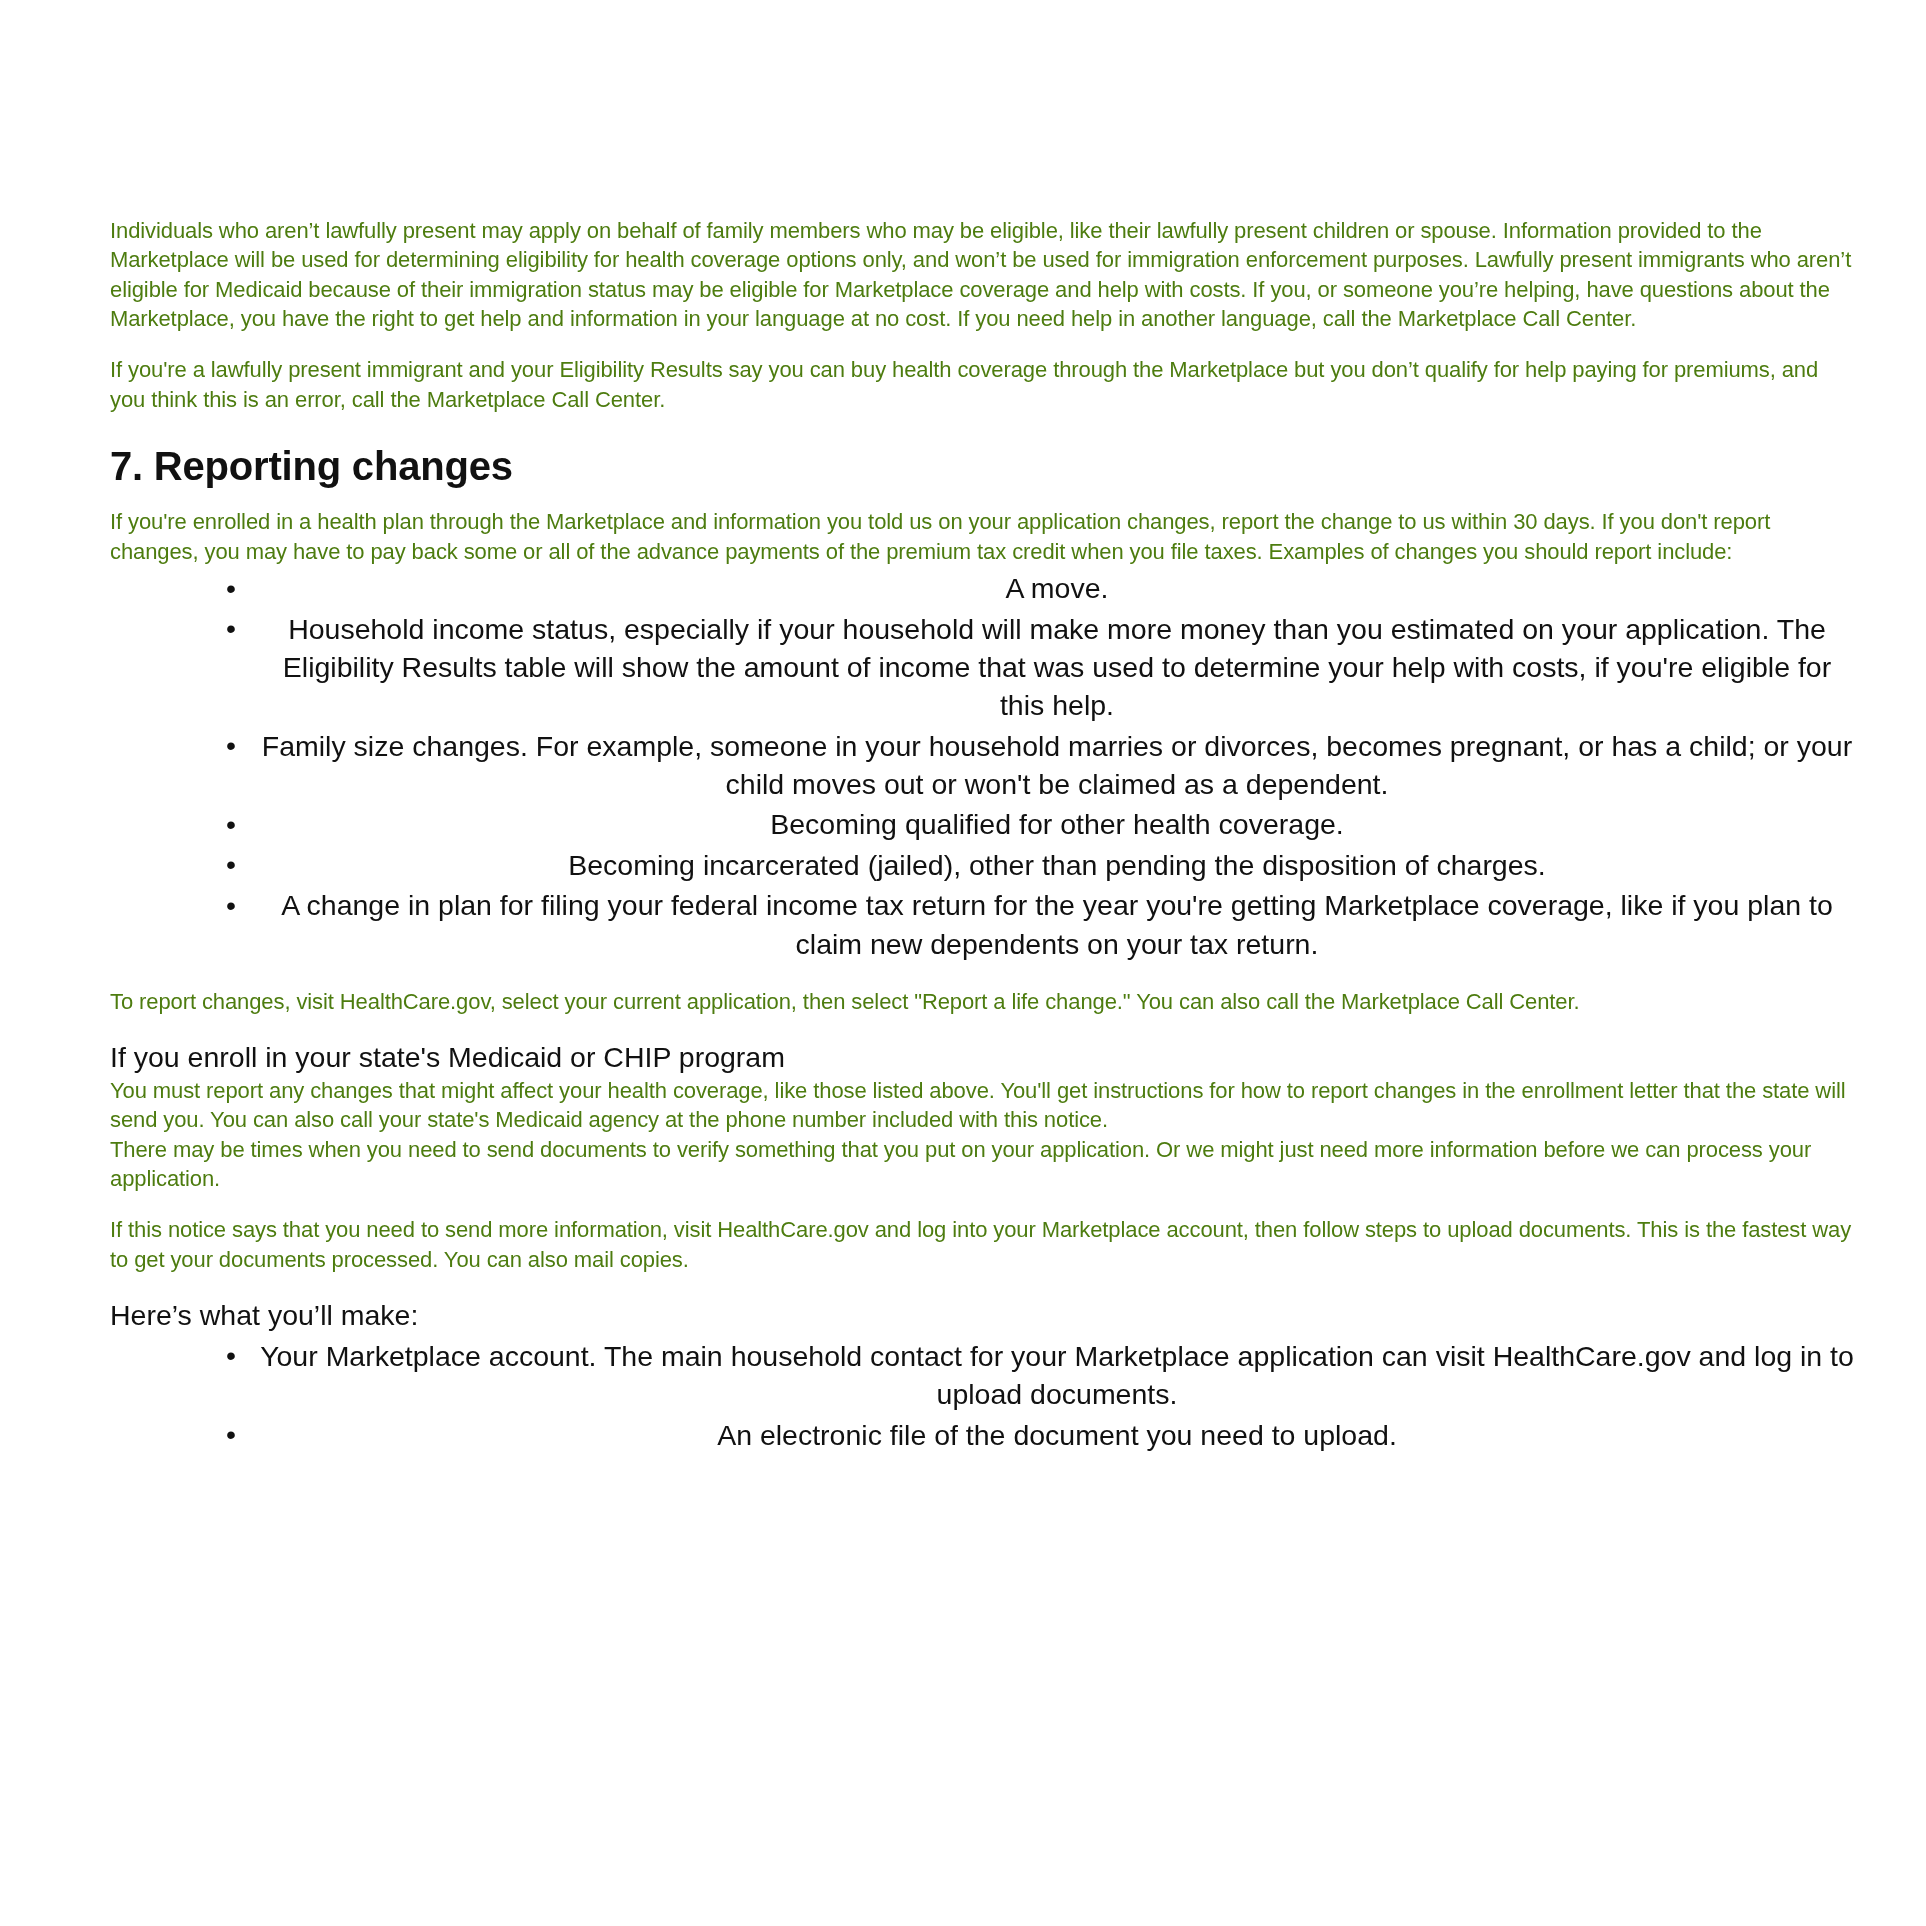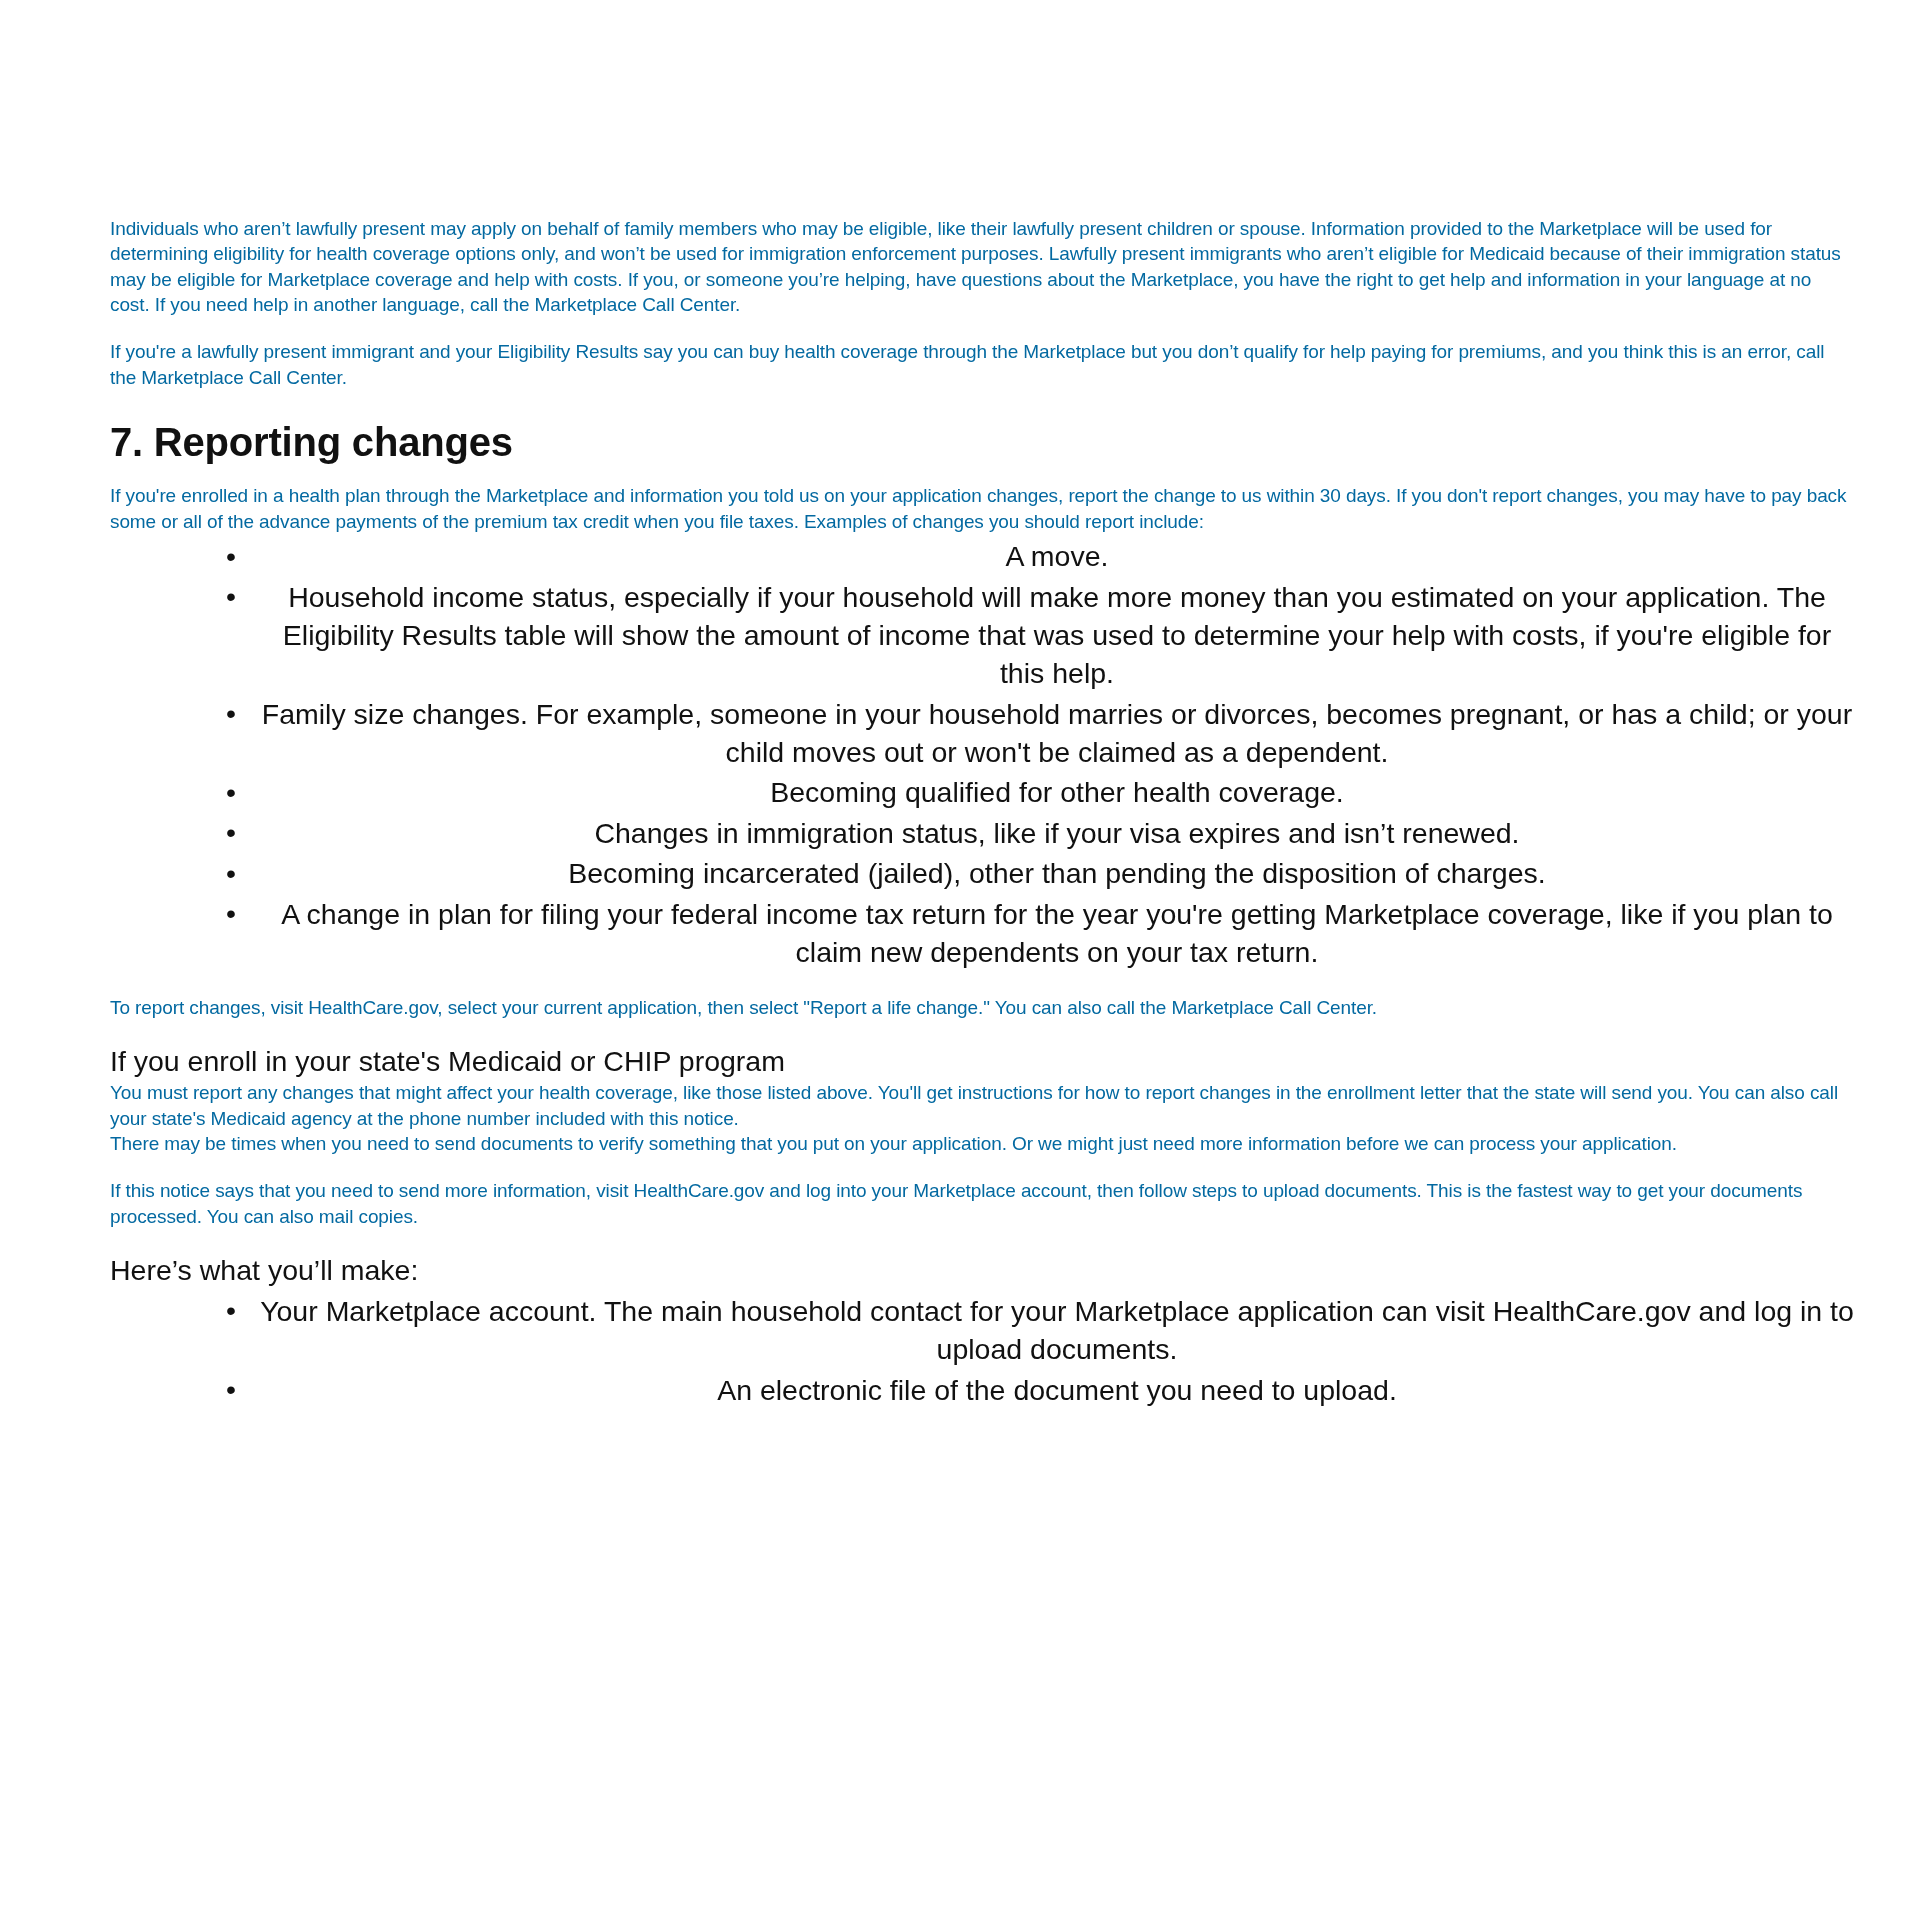--- a/index.html
+++ b/index.html
@@ -16,23 +16,23 @@
   }
   .page {
     position: relative;
     box-sizing: border-box;
     width: 1965px;
     height: 2542px;
     padding: 216px 110px 0 110px;
     background: #ffffff;
   }
   .body-text {
-    font-size: 19px;
+    font-size: 22px;
     line-height: 1.34;
-    color: #0369a1;
+    color: #4d7c0f;
     margin: 0;
     letter-spacing: -0.1px;
   }
   .para {
     margin: 0 0 0 0;
   }
   .gap {
     height: 21.6px;
   }
   h2.section-heading {
@@ -88,21 +88,20 @@
 
   <h2 class="section-heading">7. Reporting changes</h2>
 
   <p class="body-text para">If you're enrolled in a health plan through the Marketplace and information you told us on your application changes, report the change to us within 30 days. If you don't report changes, you may have to pay back some or all of the advance payments of the premium tax credit when you file taxes. Examples of changes you should report include:</p>
 
   <ul class="bullets">
     <li><span>A move.</span><b></b><span></span></li>
     <li><span>Household income status, especially if your household will make more money than you estimated on your application. The </span><b>Eligibility Results</b><span> table will show the amount of income that was used to determine your help with costs, if you're eligible for this help.</span></li>
     <li><span>Family size changes. For example, someone in your household marries or divorces, becomes pregnant, or has a child; or your child moves out or won't be claimed as a dependent.</span><b></b><span></span></li>
     <li><span>Becoming qualified for other health coverage.</span><b></b><span></span></li>
-    <li><span>Changes in immigration status, like if your visa expires and isn’t renewed.</span><b></b><span></span></li>
     <li><span>Becoming incarcerated (jailed), other than pending the disposition of charges.</span><b></b><span></span></li>
     <li><span>A change in plan for filing your federal income tax return for the year you're getting Marketplace coverage, like if you plan to claim new dependents on your tax return.</span><b></b><span></span></li>
   </ul>
 
   <div class="gap"></div>
 
   <p class="body-text para">To report changes, visit HealthCare.gov, select your current application, then select "Report a life change." You can also call the Marketplace Call Center.</p>
 
   <div class="gap"></div>
 

